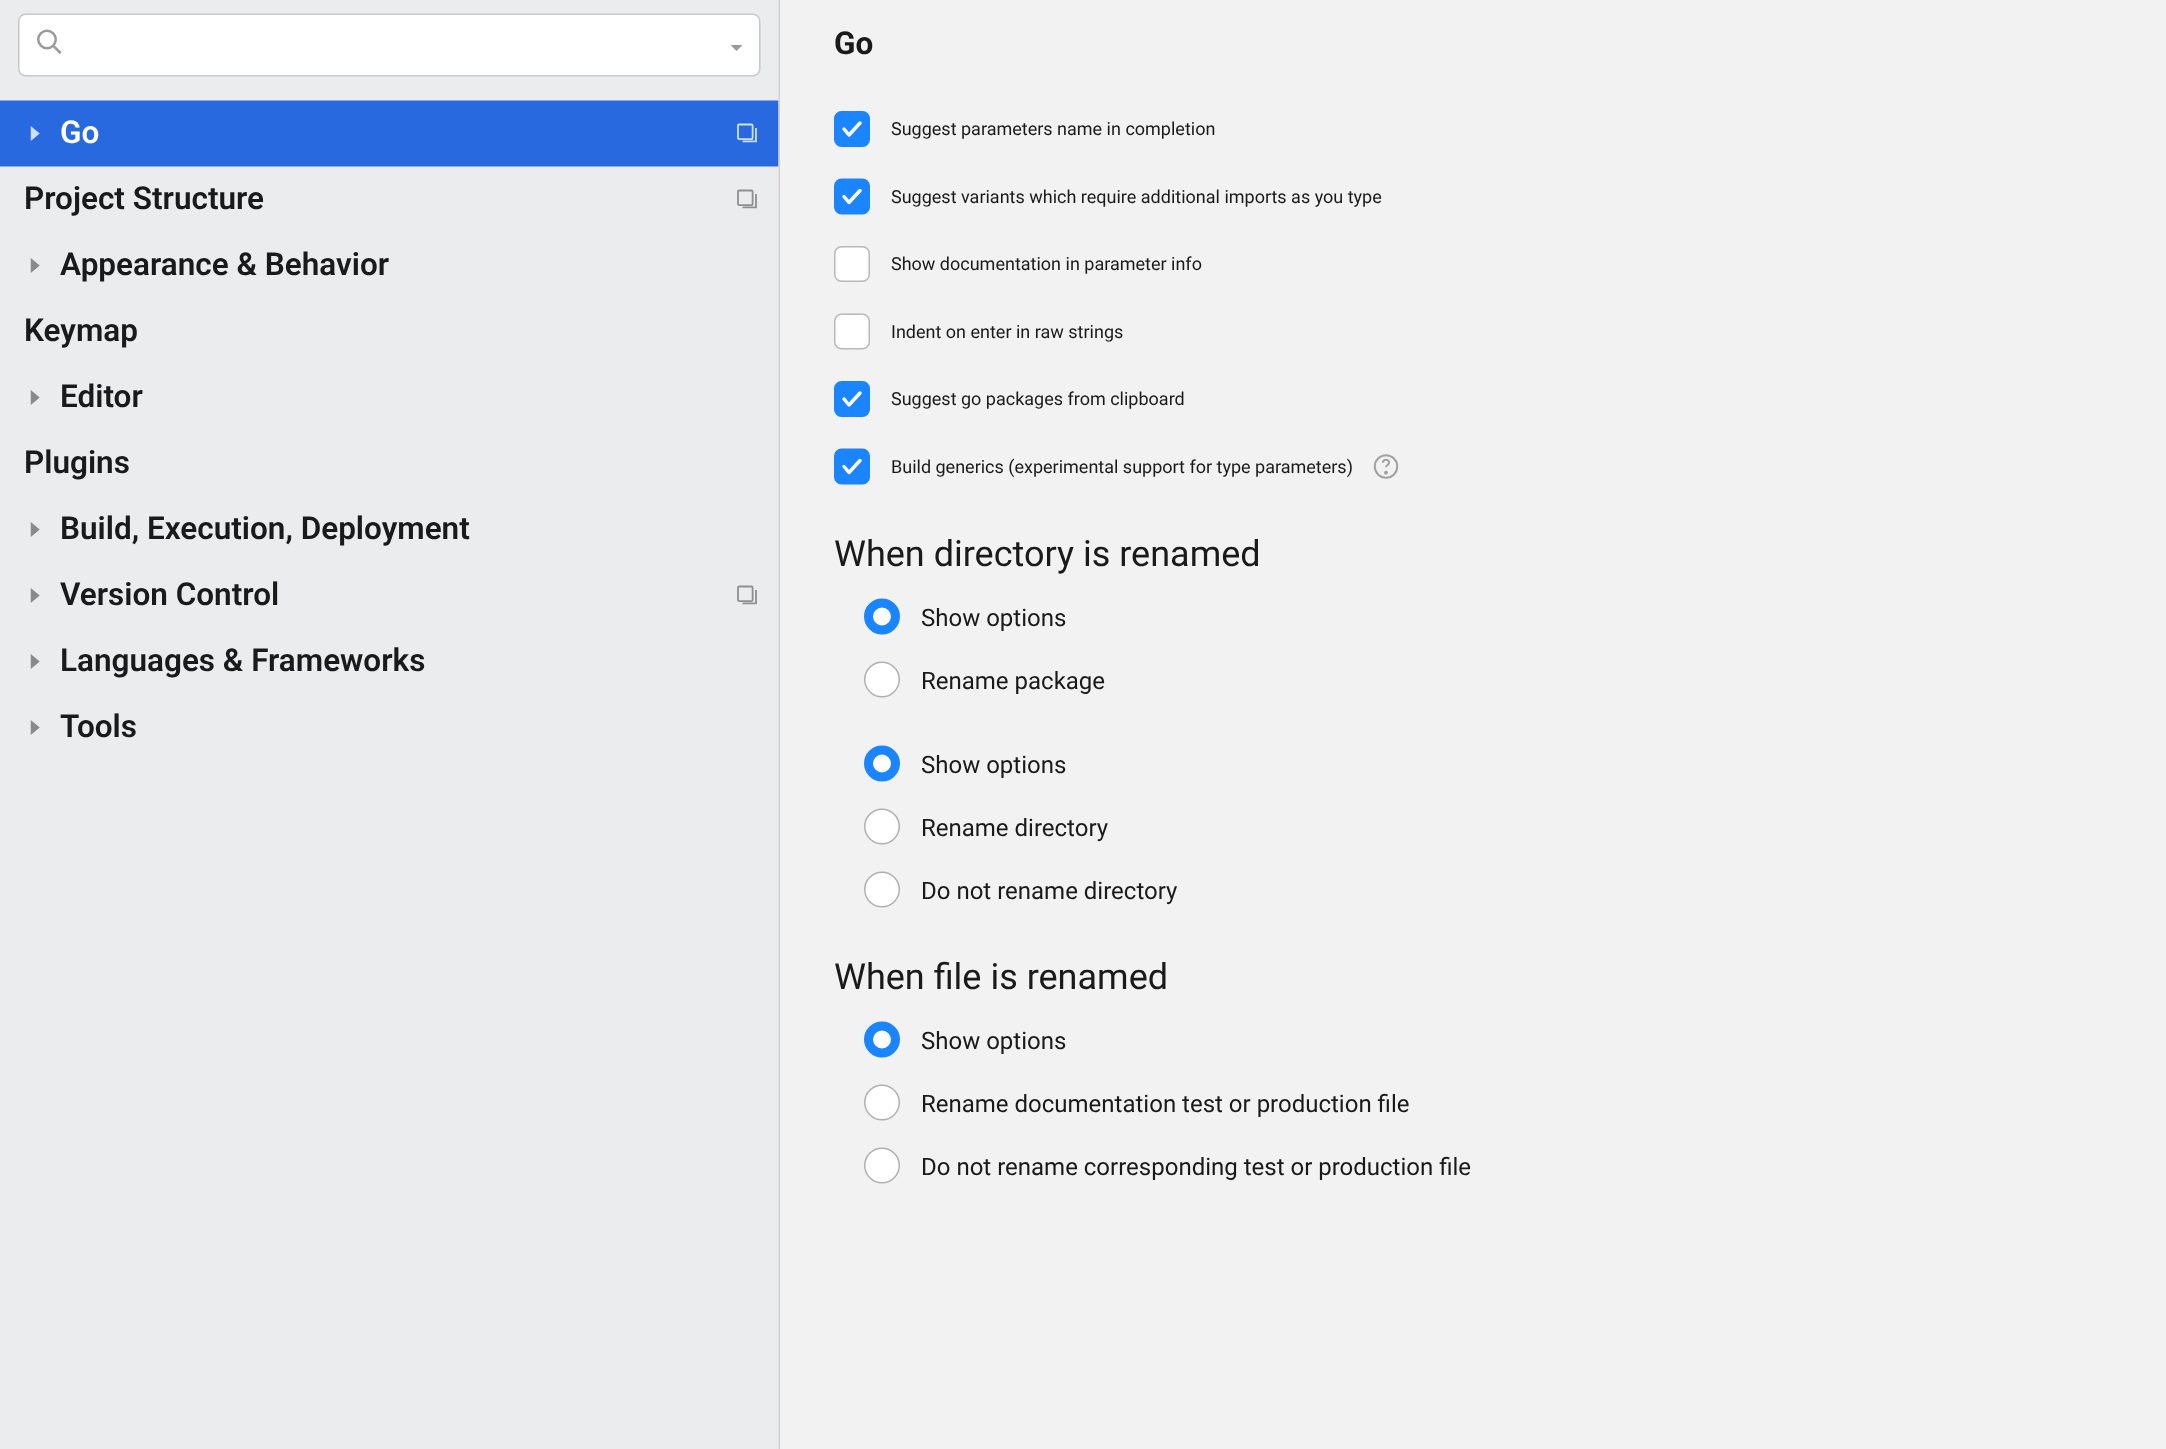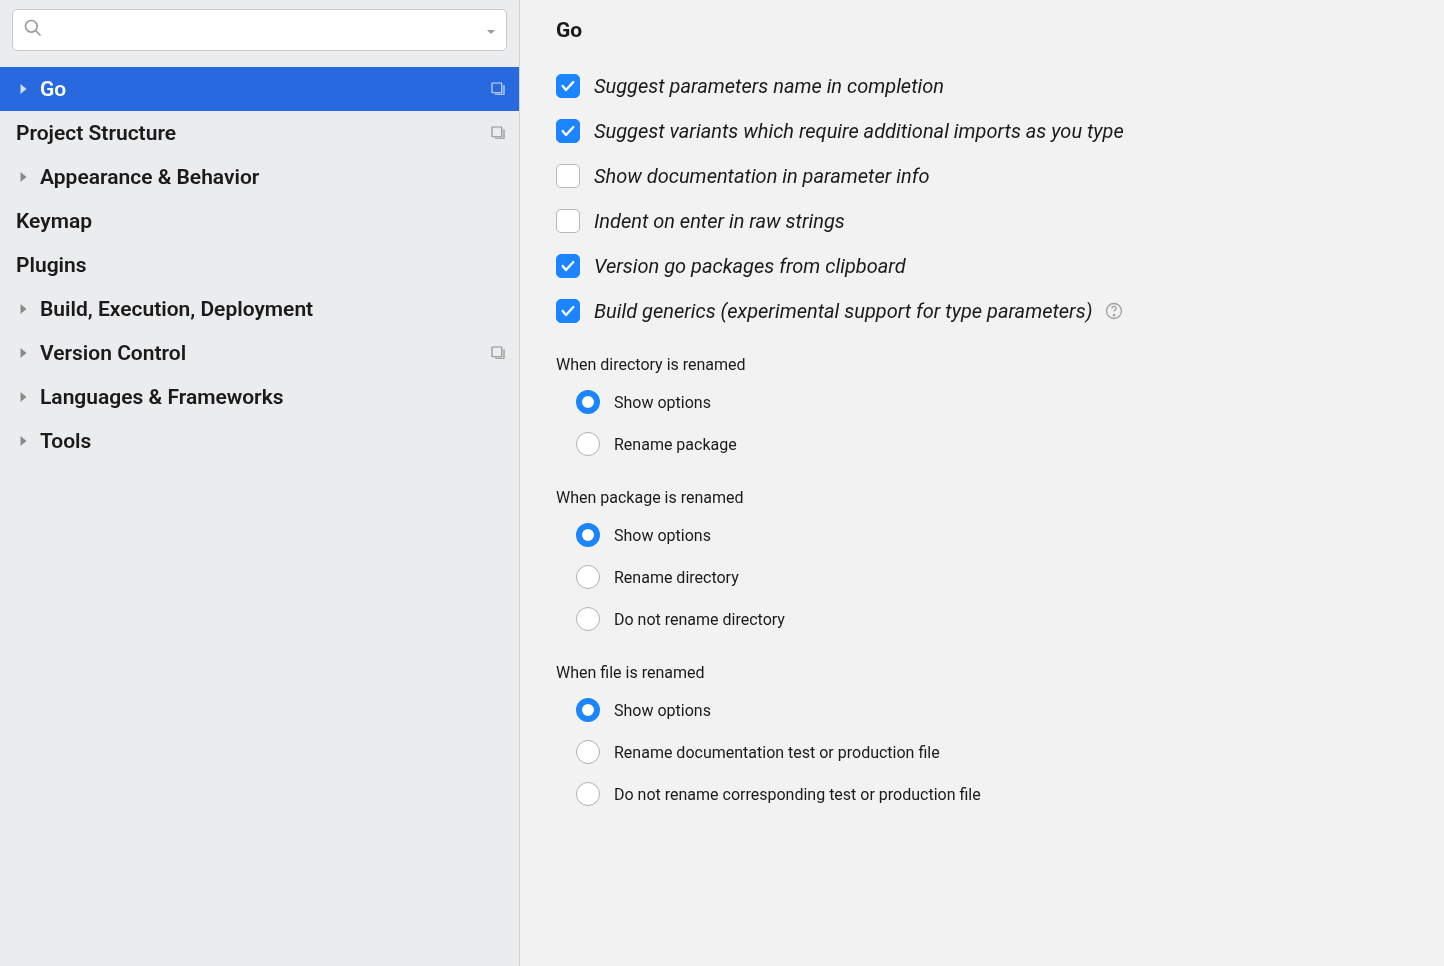--- a/index.html
+++ b/index.html
@@ -105,31 +105,31 @@
       align-items: center;
       justify-content: center;
       cursor: pointer;
     }
     .cbox.checked {
       background: #1a85ff;
       border-color: #1a85ff;
     }
     .cbox.checked svg { display: block; }
     .cbox svg { display: none; }
-    .cb-label { font-size: 20px; cursor: pointer; font-style: italic; }
+    .cb-label { font-size: 12px; cursor: pointer; }
     .help-icon {
       margin-left: 12px;
       color: #a2a2a2;
       display: flex;
     }
     .group {
       margin-top: 32px;
     }
     .group-title {
-      font-size: 16px;
+      font-size: 24px;
       margin-bottom: 16px;
     }
     .radio-row {
       display: flex;
       align-items: center;
       margin-left: 20px;
       margin-bottom: 18px;
     }
     .radio {
       width: 24px;
@@ -199,20 +199,28 @@
         <span class="chevron">
           <svg width="9" height="12" viewBox="0 0 8 12">
             <path d="M1 1 L7 6 L1 11 Z" fill="currentColor"></path>
           </svg>
         </span>
         <span class="label">Appearance &amp; Behavior</span>
       </div>
       <div class="tree-item no-chevron">
         <span class="label">Keymap</span>
       </div>
+      <div class="tree-item">
+        <span class="chevron">
+          <svg width="9" height="12" viewBox="0 0 8 12">
+            <path d="M1 1 L7 6 L1 11 Z" fill="currentColor"></path>
+          </svg>
+        </span>
+        <span class="label">Editor</span>
+      </div>
       <div class="tree-item no-chevron">
         <span class="label">Plugins</span>
       </div>
       <div class="tree-item">
         <span class="chevron">
           <svg width="9" height="12" viewBox="0 0 8 12">
             <path d="M1 1 L7 6 L1 11 Z" fill="currentColor"></path>
           </svg>
         </span>
         <span class="label">Build, Execution, Deployment</span>
@@ -276,21 +284,21 @@
       <div class="checkbox-row">
         <span class="cbox"></span>
         <span class="cb-label">Indent on enter in raw strings</span>
       </div>
       <div class="checkbox-row">
         <span class="cbox checked">
           <svg width="16" height="16" viewBox="0 0 24 24" fill="none" stroke="#fff" stroke-width="3.5" stroke-linecap="round" stroke-linejoin="round">
             <polyline points="4 12 9 18 20 6"></polyline>
           </svg>
         </span>
-        <span class="cb-label">Version go packages from clipboard</span>
+        <span class="cb-label">Suggest go packages from clipboard</span>
       </div>
       <div class="checkbox-row">
         <span class="cbox checked">
           <svg width="16" height="16" viewBox="0 0 24 24" fill="none" stroke="#fff" stroke-width="3.5" stroke-linecap="round" stroke-linejoin="round">
             <polyline points="4 12 9 18 20 6"></polyline>
           </svg>
         </span>
         <span class="cb-label">Build generics (experimental support for type parameters)</span>
         <span class="help-icon">
           <svg width="20" height="20" viewBox="0 0 24 24" fill="none" stroke="currentColor" stroke-width="1.6">
@@ -307,21 +315,20 @@
         <div class="radio-row">
           <span class="radio checked"></span>
           <span class="radio-label">Show options</span>
         </div>
         <div class="radio-row">
           <span class="radio"></span>
           <span class="radio-label">Rename package</span>
         </div>
       </div>
       <div class="group">
-        <div class="group-title">When package is renamed</div>
         <div class="radio-row">
           <span class="radio checked"></span>
           <span class="radio-label">Show options</span>
         </div>
         <div class="radio-row">
           <span class="radio"></span>
           <span class="radio-label">Rename directory</span>
         </div>
         <div class="radio-row">
           <span class="radio"></span>

